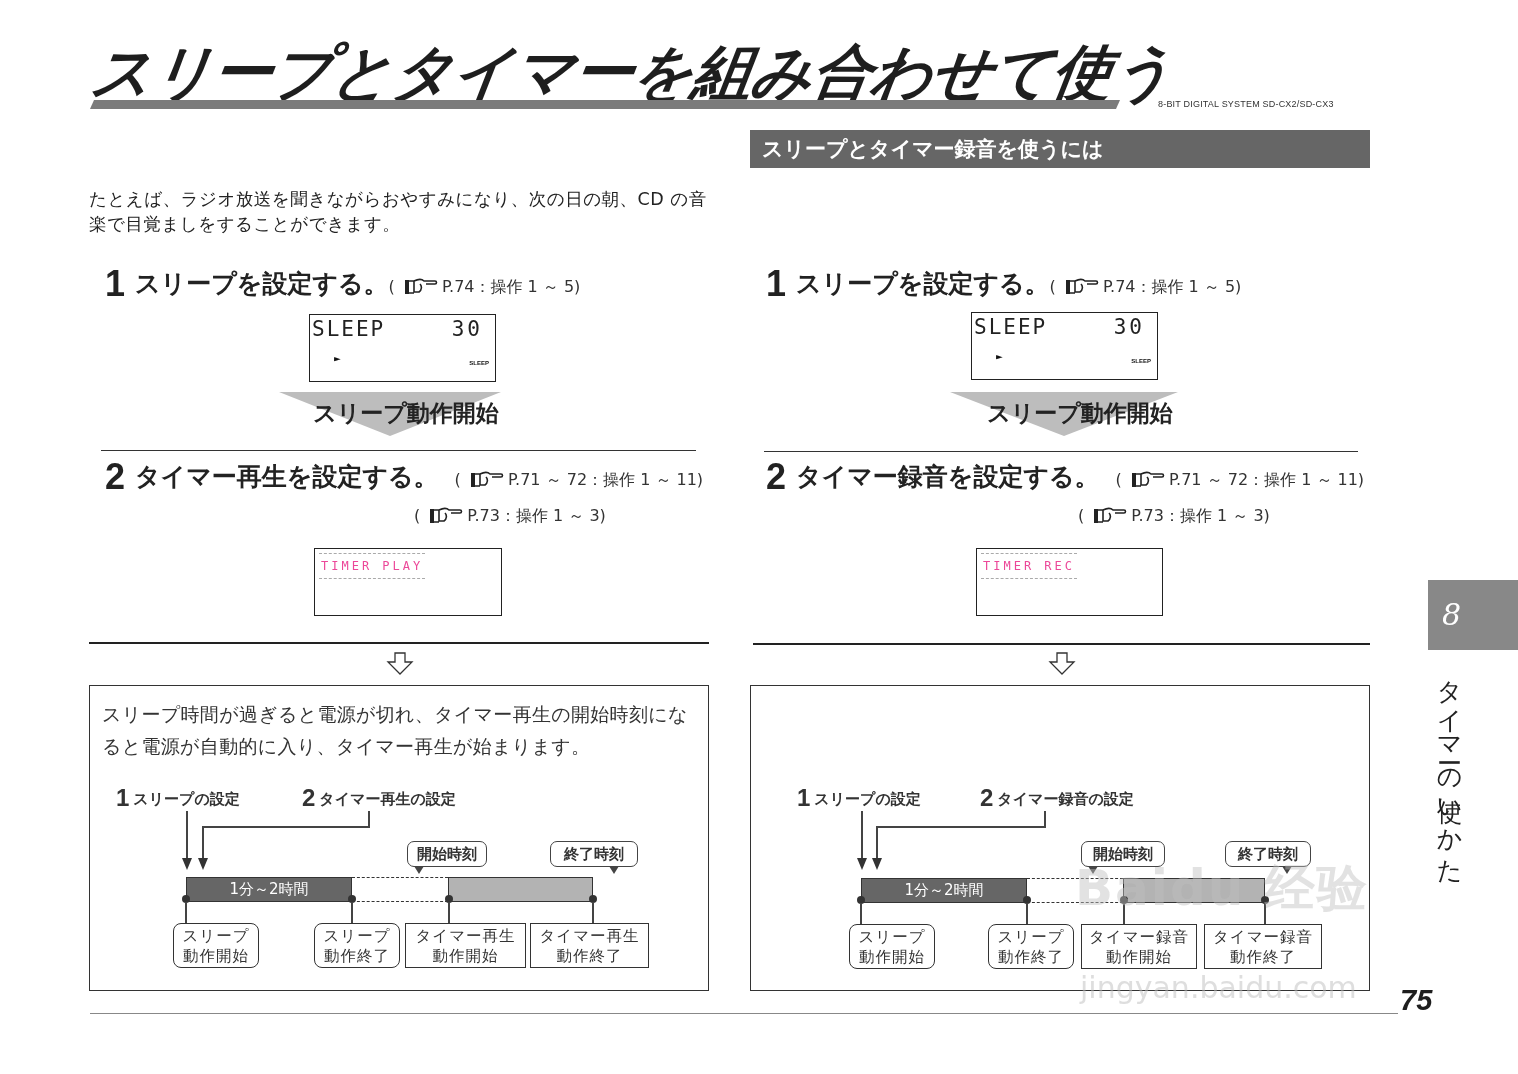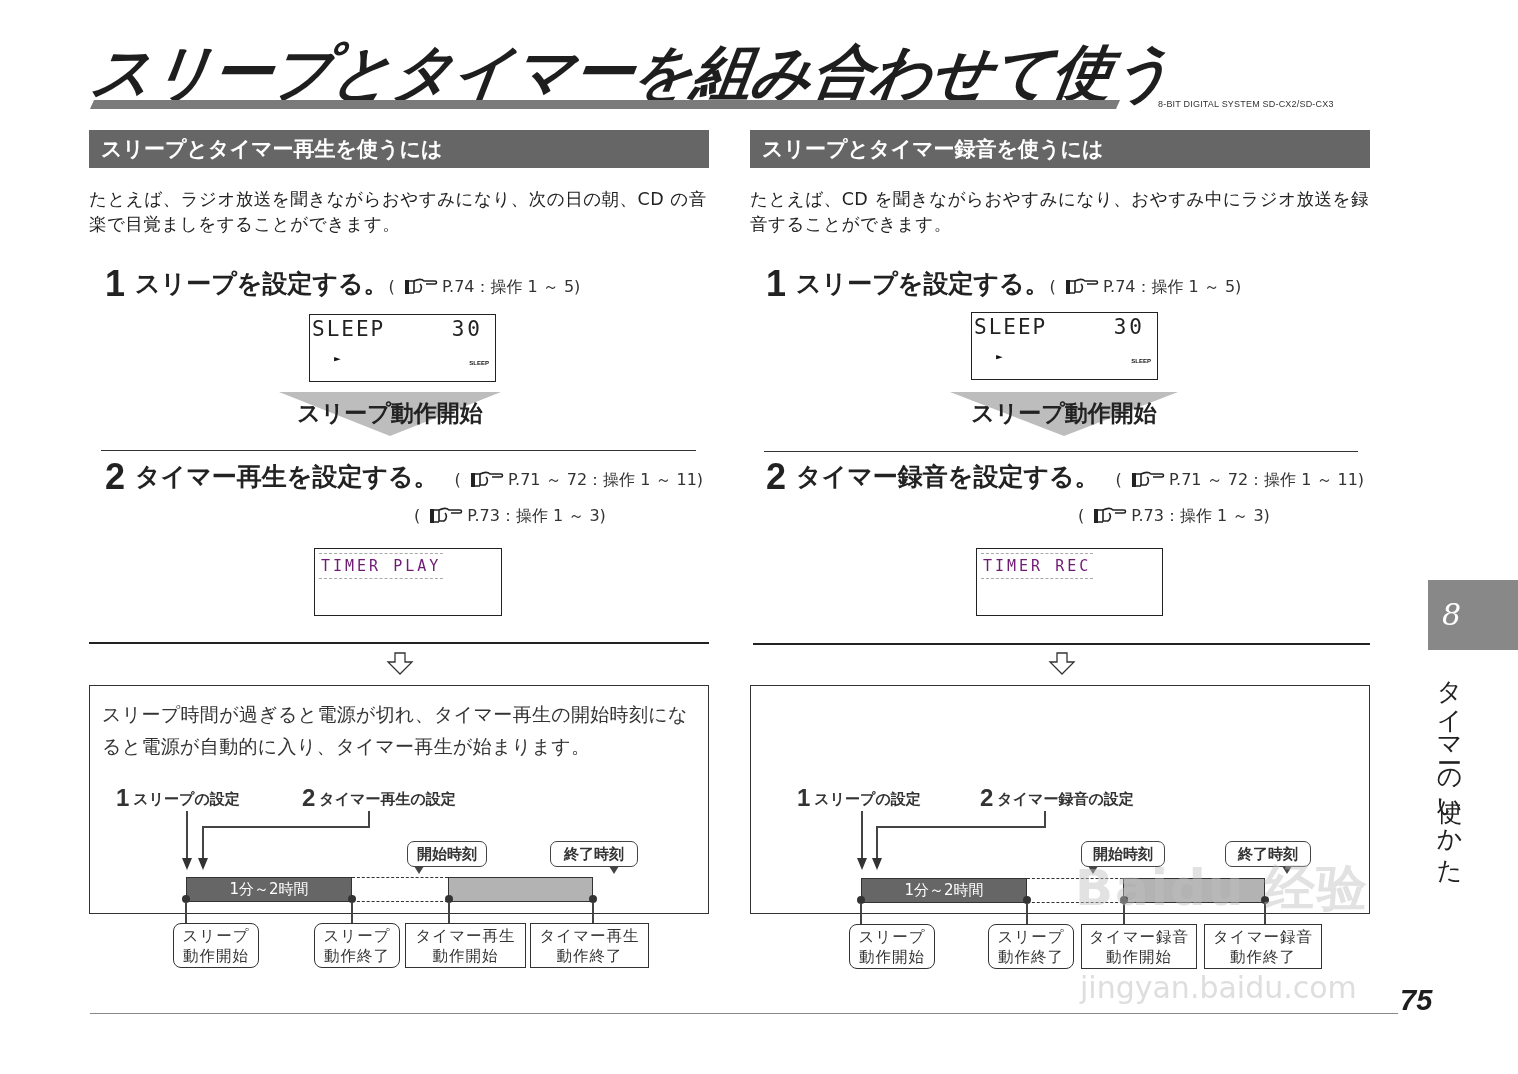--- a/index.html
+++ b/index.html
@@ -30,35 +30,35 @@
   .step .lbl { font-weight: bold; font-size: 25px; }
   .ref { font-size: 16px; color: #333; white-space: nowrap; }
   .ref-line { position: absolute; white-space: nowrap; font-size: 16px; color: #333; text-align: right; }
   .hand { display: inline-block; width: 34px; height: 18px; vertical-align: -3px; margin: 0 4px; }
 
   .lcd { position: absolute; border: 1.5px solid #222; background: #fff; font-family: "DejaVu Sans Mono", monospace; margin-left: 12px; }
   .lcd .l1 { position: absolute; left: 2px; top: 2px; font-size: 21px; letter-spacing: 2px; color: #222; }
   .lcd .val { position: absolute; right: 12px; top: 2px; font-size: 21px; letter-spacing: 3px; color: #222; }
   .lcd .play { position: absolute; left: 24px; top: 37px; font-size: 11px; color: #111; }
   .lcd .tag { position: absolute; right: 6px; top: 45px; font-size: 6px; font-family: "Liberation Sans", sans-serif; font-weight: bold; color: #111; }
-  .lcd .blink { position: absolute; left: 4px; top: 4px; font-size: 15px; letter-spacing: 3px; color: #701a75;
+  .lcd .blink { position: absolute; left: 4px; top: 4px; font-size: 12px; letter-spacing: 3px; color: #ec4899;
     border-top: 1px dashed #aaa; border-bottom: 1px dashed #aaa; padding: 0 2px; line-height: 24px; }
 
   .tri-wrap { position: absolute; height: 44px; }
   .tri { position: absolute; left: 0; top: 0; width: 100%; height: 44px; background: #bdbdbd;
     clip-path: polygon(0 0, 100% 0, 50% 100%); }
-  .tri-label { position: absolute; left: 0; width: 100%; top: 6px; text-align: center; font-size: 23px;
+  .tri-label { position: absolute; left: 16px; width: 100%; top: 6px; text-align: center; font-size: 23px;
     font-weight: bold; color: #222; }
 
   .rule { position: absolute; height: 0; border-top: 1.5px solid #333; }
   .rule.thick { border-top: 2px solid #222; }
 
   .down-arrow { position: absolute; width: 28px; height: 24px; }
 
-  .explain { position: absolute; left: 0; top: 555px; width: 620px; height: 229px; border: 1.2px solid #333; background: #fff; }
+  .explain { position: absolute; left: 0; top: 555px; width: 620px; height: 306px; border: 1.2px solid #333; background: #fff; }
   .explain .txt { position: absolute; left: 12px; top: 12px; width: 600px; font-size: 19px; line-height: 32px; color: #333; letter-spacing: 0.3px; }
 
   .dlbl { position: absolute; white-space: nowrap; font-size: 15px; font-weight: bold; color: #333; }
   .dlbl .n { font-size: 24px; font-family: "Liberation Sans", sans-serif; margin-right: 4px; vertical-align: -2px; }
 
   .bar-dark { position: absolute; height: 25px; background: #666; border: 1px solid #333; color: #fff;
     font-size: 15px; text-align: center; line-height: 23px; }
   .bar-light { position: absolute; height: 25px; background: #b3b3b3; border: 1px solid #333; }
   .dash { position: absolute; height: 0; border-top: 1px dashed #333; }
   .dot { position: absolute; width: 8px; height: 8px; border-radius: 50%; background: #333; }
@@ -90,21 +90,20 @@
   .watermark2 { left: 1080px; top: 970px; font-size: 30px; color: rgba(190,190,190,0.5); white-space: nowrap; }
 </style>
 </head>
 <body>
 
 <div class="abs page-title">スリープとタイマーを組み合わせて使う</div>
 <div class="abs title-bar"></div>
 <div class="abs model">8-BIT DIGITAL SYSTEM SD-CX2/SD-CX3</div>
 
 <div class="col left">
-  <div class="sec-head">スリープとタイマー再生を使うには</div>
   <div class="intro">たとえば、ラジオ放送を聞きながらおやすみになり、次の日の朝、CD の音楽で目覚ましをすることができます。</div>
 
   <div class="step" style="top:133px;">
     <span class="num">1</span><span class="lbl">スリープを設定する。</span><span class="ref"><span>(</span>
       <svg class="hand" viewBox="0 0 34 18">
           <path d="M2 4 h8 M2 4 v12 h8 M10 4 c4-2 8-2 10 0 h11 c2 0 2 3 0 3 h-9 M16 7 c2 2 2 6 -1 8 h-5 v-11" fill="none" stroke="#222" stroke-width="1.6"></path>
           <rect x="1" y="3" width="4" height="14" fill="#222"></rect>
         </svg><span class="ref-text">P.74：操作 1 ～ 5)</span></span>
   </div>
 
@@ -192,21 +191,20 @@
       </div>
     <div class="evt" style="left:440px; top:237px; width:119px;">
         <div>タイマー再生</div>
         <div>動作終了</div>
       </div>
   </div>
 </div>
 
 <div class="col right">
   <div class="sec-head">スリープとタイマー録音を使うには</div>
-  <div class="intro">たとえば、CD を聞きながらおやすみになり、おやすみ中にラジオ放送を録音することができます。</div>
 
   <div class="step" style="top:133px;">
     <span class="num">1</span><span class="lbl">スリープを設定する。</span><span class="ref"><span>(</span>
       <svg class="hand" viewBox="0 0 34 18">
           <path d="M2 4 h8 M2 4 v12 h8 M10 4 c4-2 8-2 10 0 h11 c2 0 2 3 0 3 h-9 M16 7 c2 2 2 6 -1 8 h-5 v-11" fill="none" stroke="#222" stroke-width="1.6"></path>
           <rect x="1" y="3" width="4" height="14" fill="#222"></rect>
         </svg><span>P.74：操作 1 ～ 5)</span></span>
   </div>
 
   <div class="lcd" style="left:209px; top:182px; width:187px; height:68px;">

